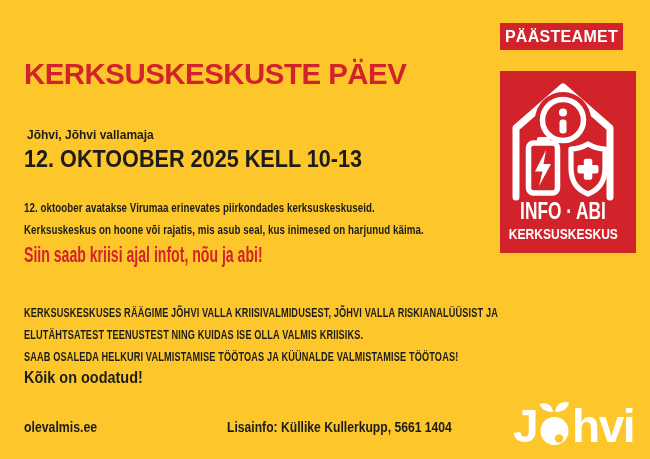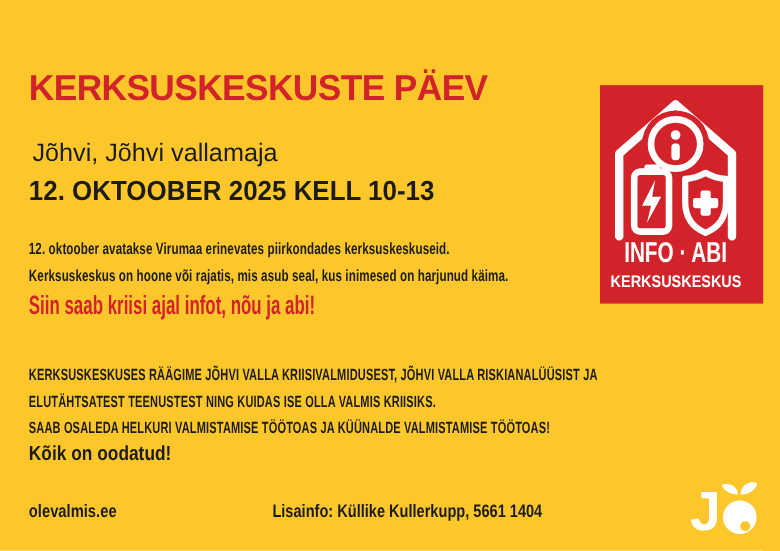--- a/index.html
+++ b/index.html
@@ -13,22 +13,22 @@
   }
   .abs{position:absolute;white-space:nowrap;}
   
   .event-title{
     left:24px;top:57px;
     font-size:30px;font-weight:800;letter-spacing:-0.5px;
     color:#D2232A;
     transform:scaleX(0.98);transform-origin:0 0;
   }
   .event-location{
-    left:27px;top:116px;
-    font-size:21px;font-weight:400;color:#1C1C1A;
+    left:27px;top:128px;
+    font-size:12px;font-weight:700;color:#1C1C1A;
   }
   .event-datetime{
     left:24px;top:146px;
     font-size:23px;font-weight:800;color:#1C1C1A;
     transform:scaleX(0.94);transform-origin:0 0;
   }
   .intro-line{
     font-size:13.5px;font-weight:600;color:#1C1C1A;
     transform:scaleX(0.72);transform-origin:0 0;
     letter-spacing:0.1px;
@@ -98,20 +98,23 @@
     display:flex;align-items:flex-end;
   }
   .logo .ltr{line-height:0.82;}
   .logo .apple{display:block;margin:0 1px -1px 1px;}
 </style>
 </head>
 <body>
 
 <div class="poster">
 
+  <div class="abs badge">
+    <span>PÄÄSTEAMET</span>
+  </div>
 
   <div class="abs event-title">KERKSUSKESKUSTE PÄEV</div>
   <div class="abs event-location">Jõhvi, Jõhvi vallamaja</div>
   <div class="abs event-datetime">12. OKTOOBER 2025 KELL 10-13</div>
 
   <div class="abs intro-line intro-1">12. oktoober avatakse Virumaa erinevates piirkondades kerksuskeskuseid.</div>
   <div class="abs intro-line intro-2">Kerksuskeskus on hoone või rajatis, mis asub seal, kus inimesed on harjunud käima.</div>
   <div class="abs tagline">Siin saab kriisi ajal infot, nõu ja abi!</div>
 
   <div class="abs caps-line caps-1">KERKSUSKESKUSES RÄÄGIME JÕHVI VALLA KRIISIVALMIDUSEST, JÕHVI VALLA RISKIANALÜÜSIST JA</div>
@@ -153,15 +156,16 @@
   </div>
 
   <div class="abs logo">
     <span class="ltr">J</span>
     <svg class="apple" width="33" height="48" viewBox="0 0 33 48">
       <path d="M 15 13 C 8 13 3 10 1.5 5 C 8 3 14 5.5 15 13 Z" fill="#FFFFFF"></path>
       <path d="M 17 13 C 18 5 24 1.5 31 3.5 C 30 9.5 24 13.5 17 13 Z" fill="#FFFFFF"></path>
       <circle cx="16.5" cy="32" r="14" fill="#FFFFFF"></circle>
       <circle cx="21" cy="39.5" r="4.2" fill="#FDC72C"></circle>
     </svg>
+    <span class="ltr">hvi</span>
   </div>
 
 </div>
 
 </body></html>

